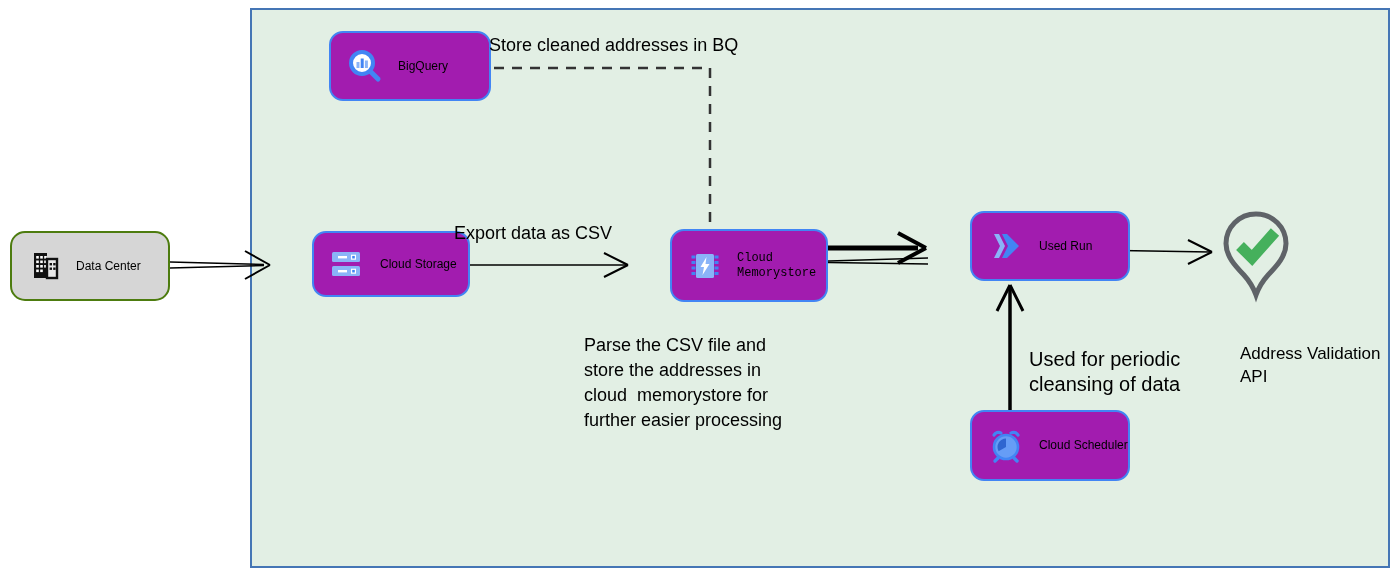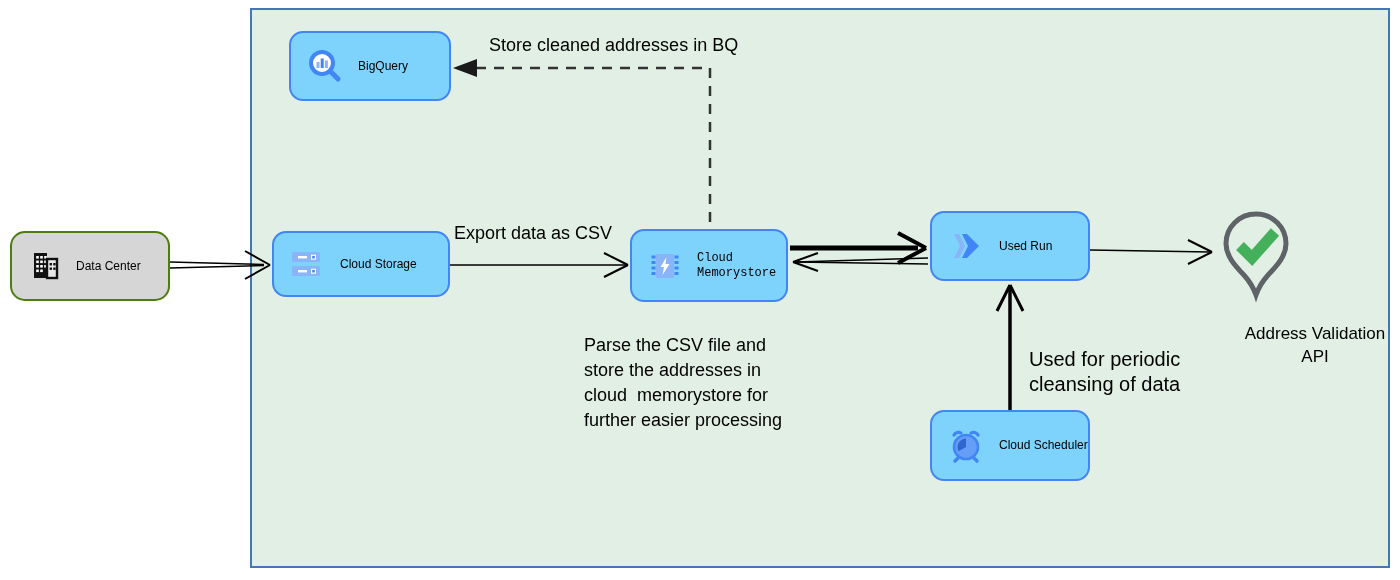--- a/index.html
+++ b/index.html
@@ -7,22 +7,22 @@
     position:relative;width:1400px;height:580px;overflow:hidden;
     font-family:"Liberation Sans",sans-serif;color:#000;
   }
   .boundary{
     position:absolute;left:250px;top:8px;width:1140px;height:560px;
     background:#e2efe4;border:2px solid #4576b5;box-sizing:border-box;
   }
   .connectors{position:absolute;left:0;top:0;width:1400px;height:580px;pointer-events:none;}
   .node{
     position:absolute;display:flex;align-items:center;gap:13px;
-    background:#7dd3fc;border:2px solid #4285f4;border-radius:14px;
-    box-sizing:border-box;padding-left:14px;font-size:12px;line-height:1.25;
+    background:#a21caf;border:2px solid #4285f4;border-radius:14px;
+    box-sizing:border-box;padding-left:14px;font-size:12px;line-height:1.25;margin-left:40px;
   }
   .node .icon{flex:0 0 auto;display:flex;align-items:center;}
   .node .lbl{white-space:pre-wrap;}
   .node-datacenter{
     position:absolute;display:flex;align-items:center;gap:14px;
     background:#d6d6d6;border:2px solid #4d7c0f;border-radius:15px;
     box-sizing:border-box;padding-left:16px;font-size:12px;
   }
   .annotation{
     position:absolute;font-size:18px;line-height:25px;white-space:pre-wrap;
@@ -108,21 +108,21 @@
         <circle cx="17" cy="17" r="11" fill="#fff" stroke="#4285f4" stroke-width="4"></circle>
         <line x1="25.5" y1="25.5" x2="33" y2="33" stroke="#4285f4" stroke-width="5" stroke-linecap="round"></line>
         <rect x="11.5" y="16" width="3" height="6" fill="#8ab4f8"></rect>
         <rect x="15.7" y="12.5" width="3" height="9.5" fill="#4285f4"></rect>
         <rect x="19.9" y="14.5" width="3" height="7.5" fill="#8ab4f8"></rect>
       </svg>
     </span>
     <span class="lbl">BigQuery</span>
   </div>
 
-  <div class="node" style="left:272px;top:231px;width:178px;height:66px;gap:16px;">
+  <div class="node" style="left:272px;top:231px;width:158px;height:66px;gap:16px;">
     <span class="icon">
       <svg width="36" height="36" viewBox="0 0 36 36">
         <rect x="4" y="6" width="28" height="10" rx="1.5" fill="#8ab4f8"></rect>
         <rect x="4" y="20" width="28" height="10" rx="1.5" fill="#8ab4f8"></rect>
         <rect x="10" y="10" width="9" height="2.4" fill="#fff"></rect>
         <rect x="23" y="8.7" width="5" height="5" fill="#fff"></rect>
         <rect x="24.2" y="9.9" width="2.6" height="2.6" fill="#4285f4"></rect>
         <rect x="10" y="24" width="9" height="2.4" fill="#fff"></rect>
         <rect x="23" y="22.7" width="5" height="5" fill="#fff"></rect>
         <rect x="24.2" y="23.9" width="2.6" height="2.6" fill="#4285f4"></rect>
@@ -177,21 +177,21 @@
   </div>
 
   <div class="pin-wrap" style="left:1220px;top:208px;">
     <span class="icon">
       <svg width="72" height="100" viewBox="0 0 72 100">
         <path d="M36,6 C53,6 66,19.5 66,35.5 C66,48 57,57.5 48.5,66.5 C43.5,72 39,78.5 36,87 C33,78.5 28.5,72 23.5,66.5 C15,57.5 6,48 6,35.5 C6,19.5 19,6 36,6 Z" fill="none" stroke="#5f6368" stroke-width="5"></path>
         <path d="M20,38 L32,50 L55,24" fill="none" stroke="#45b05c" stroke-width="11"></path>
       </svg>
     </span>
   </div>
-  <div class="pin-label" style="left:1240px;top:322px;text-align:center;">Address Validation API</div>
+  <div class="pin-label" style="left:1240px;top:342px;">Address Validation API</div>
 
   <div class="annotation" style="left:454px;top:221px;">Export data as CSV</div>
 
   <div class="annotation" style="left:489px;top:33px;">Store cleaned addresses in BQ</div>
 
 
   <div class="annotation" style="left:584px;top:333px;">Parse the CSV file and
 store the addresses in
 cloud  memorystore for
 further easier processing</div>

